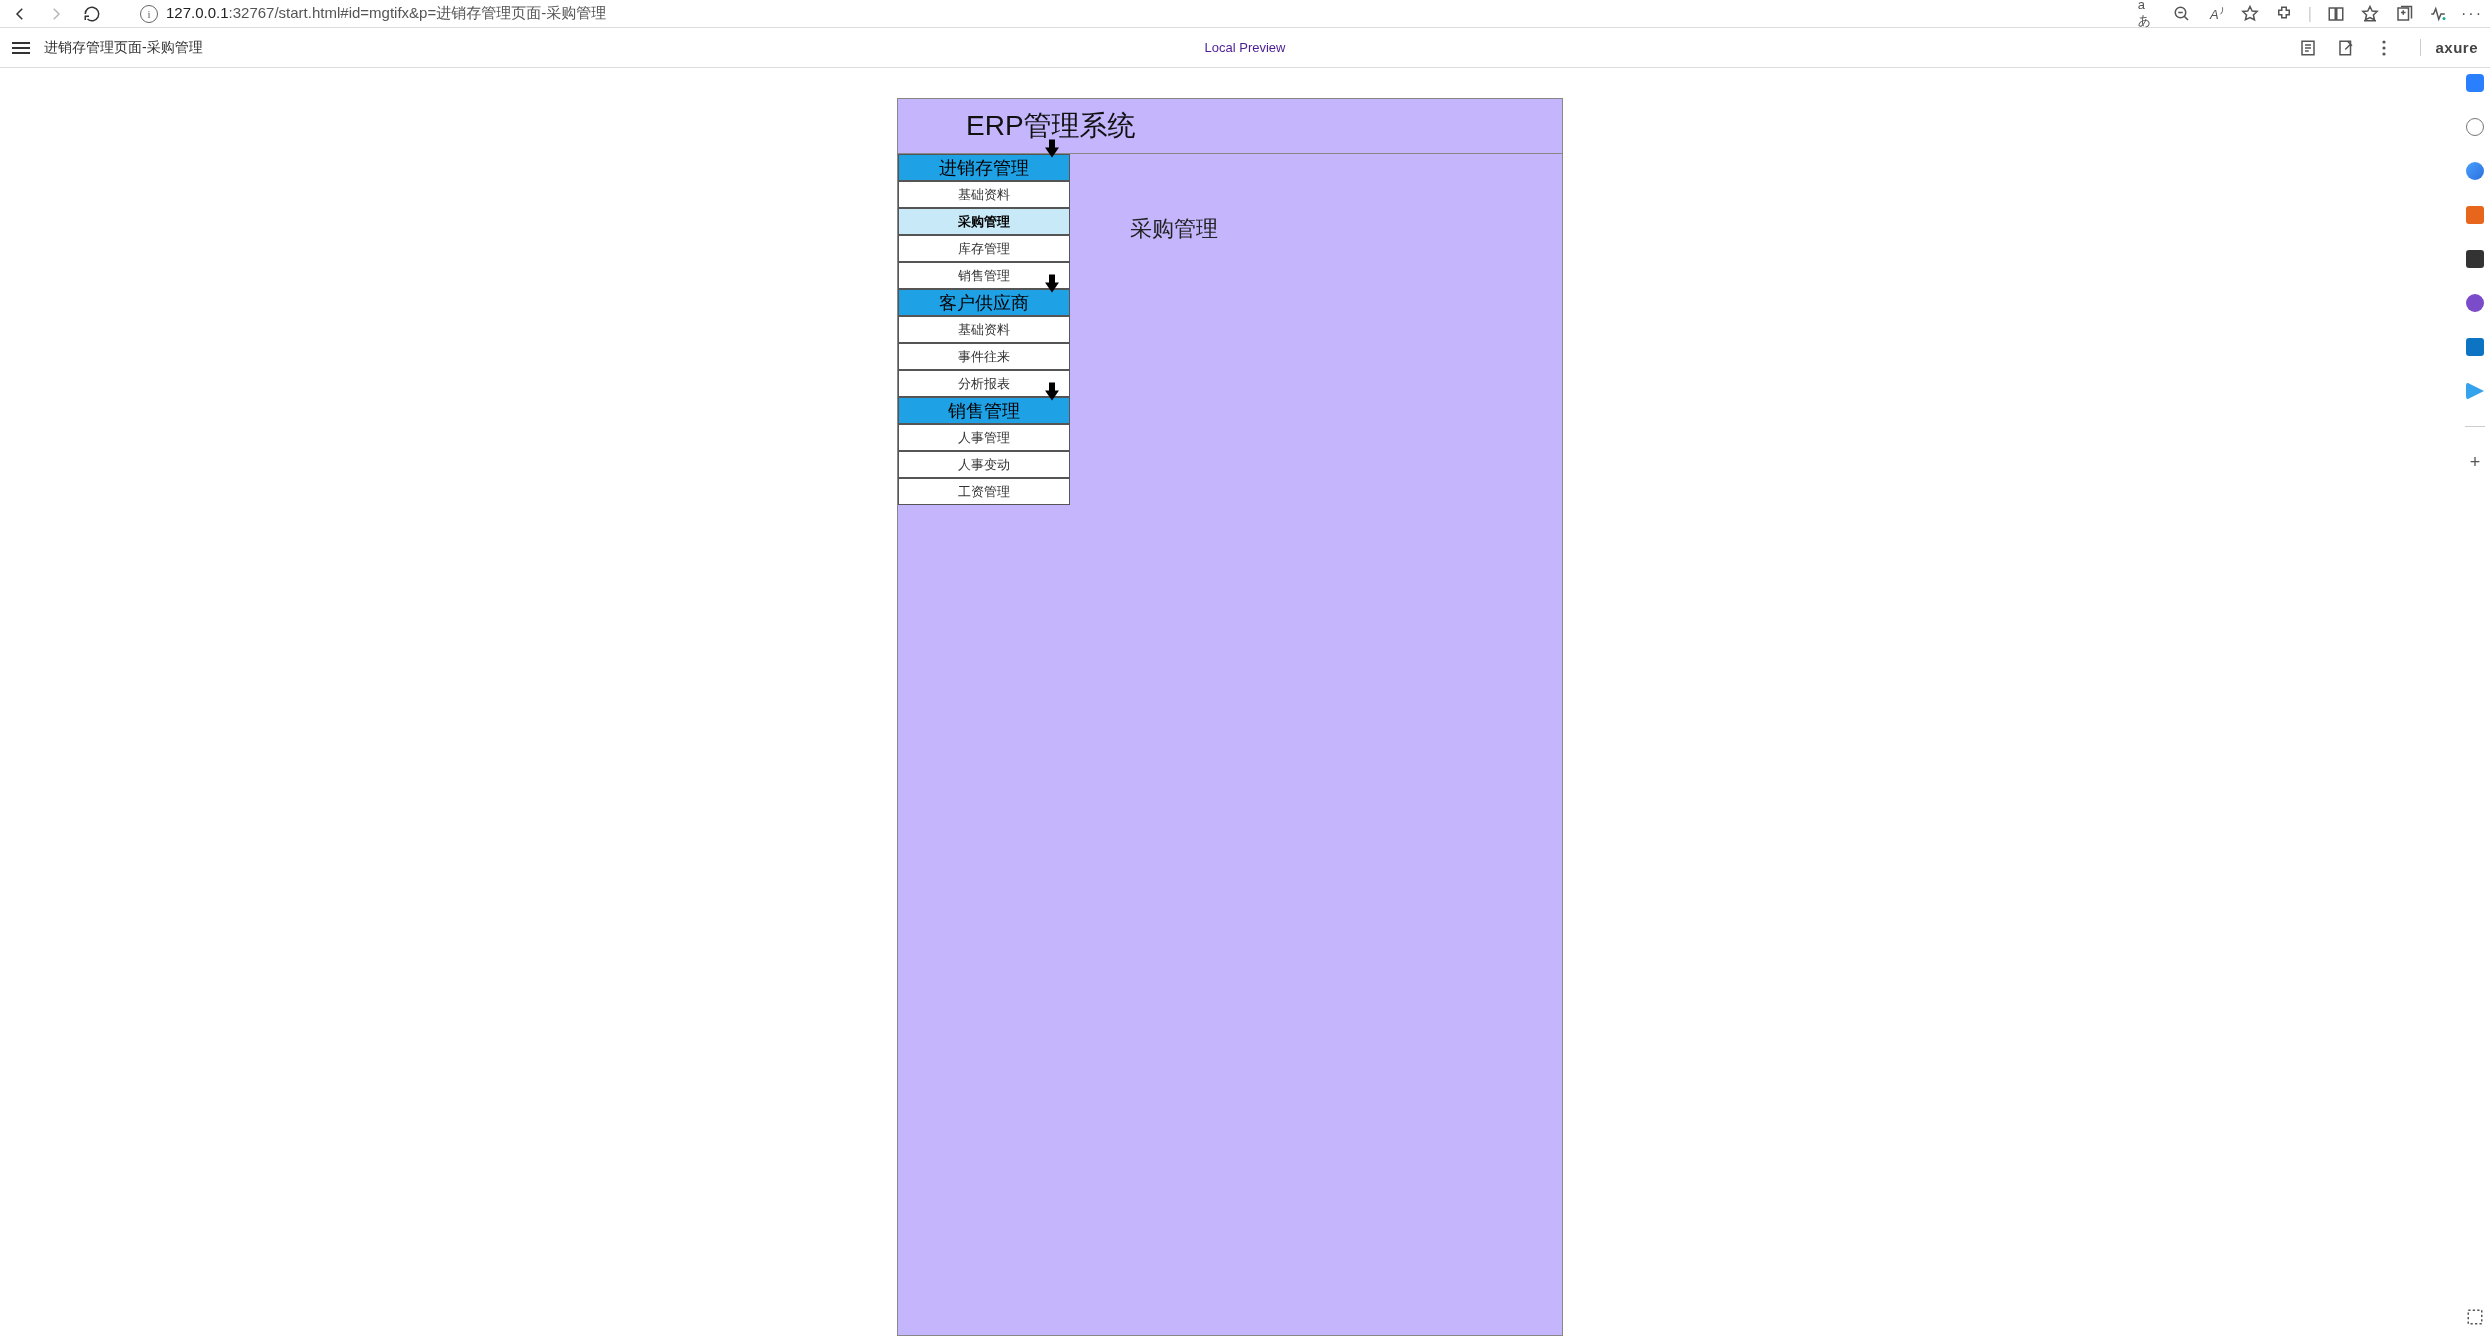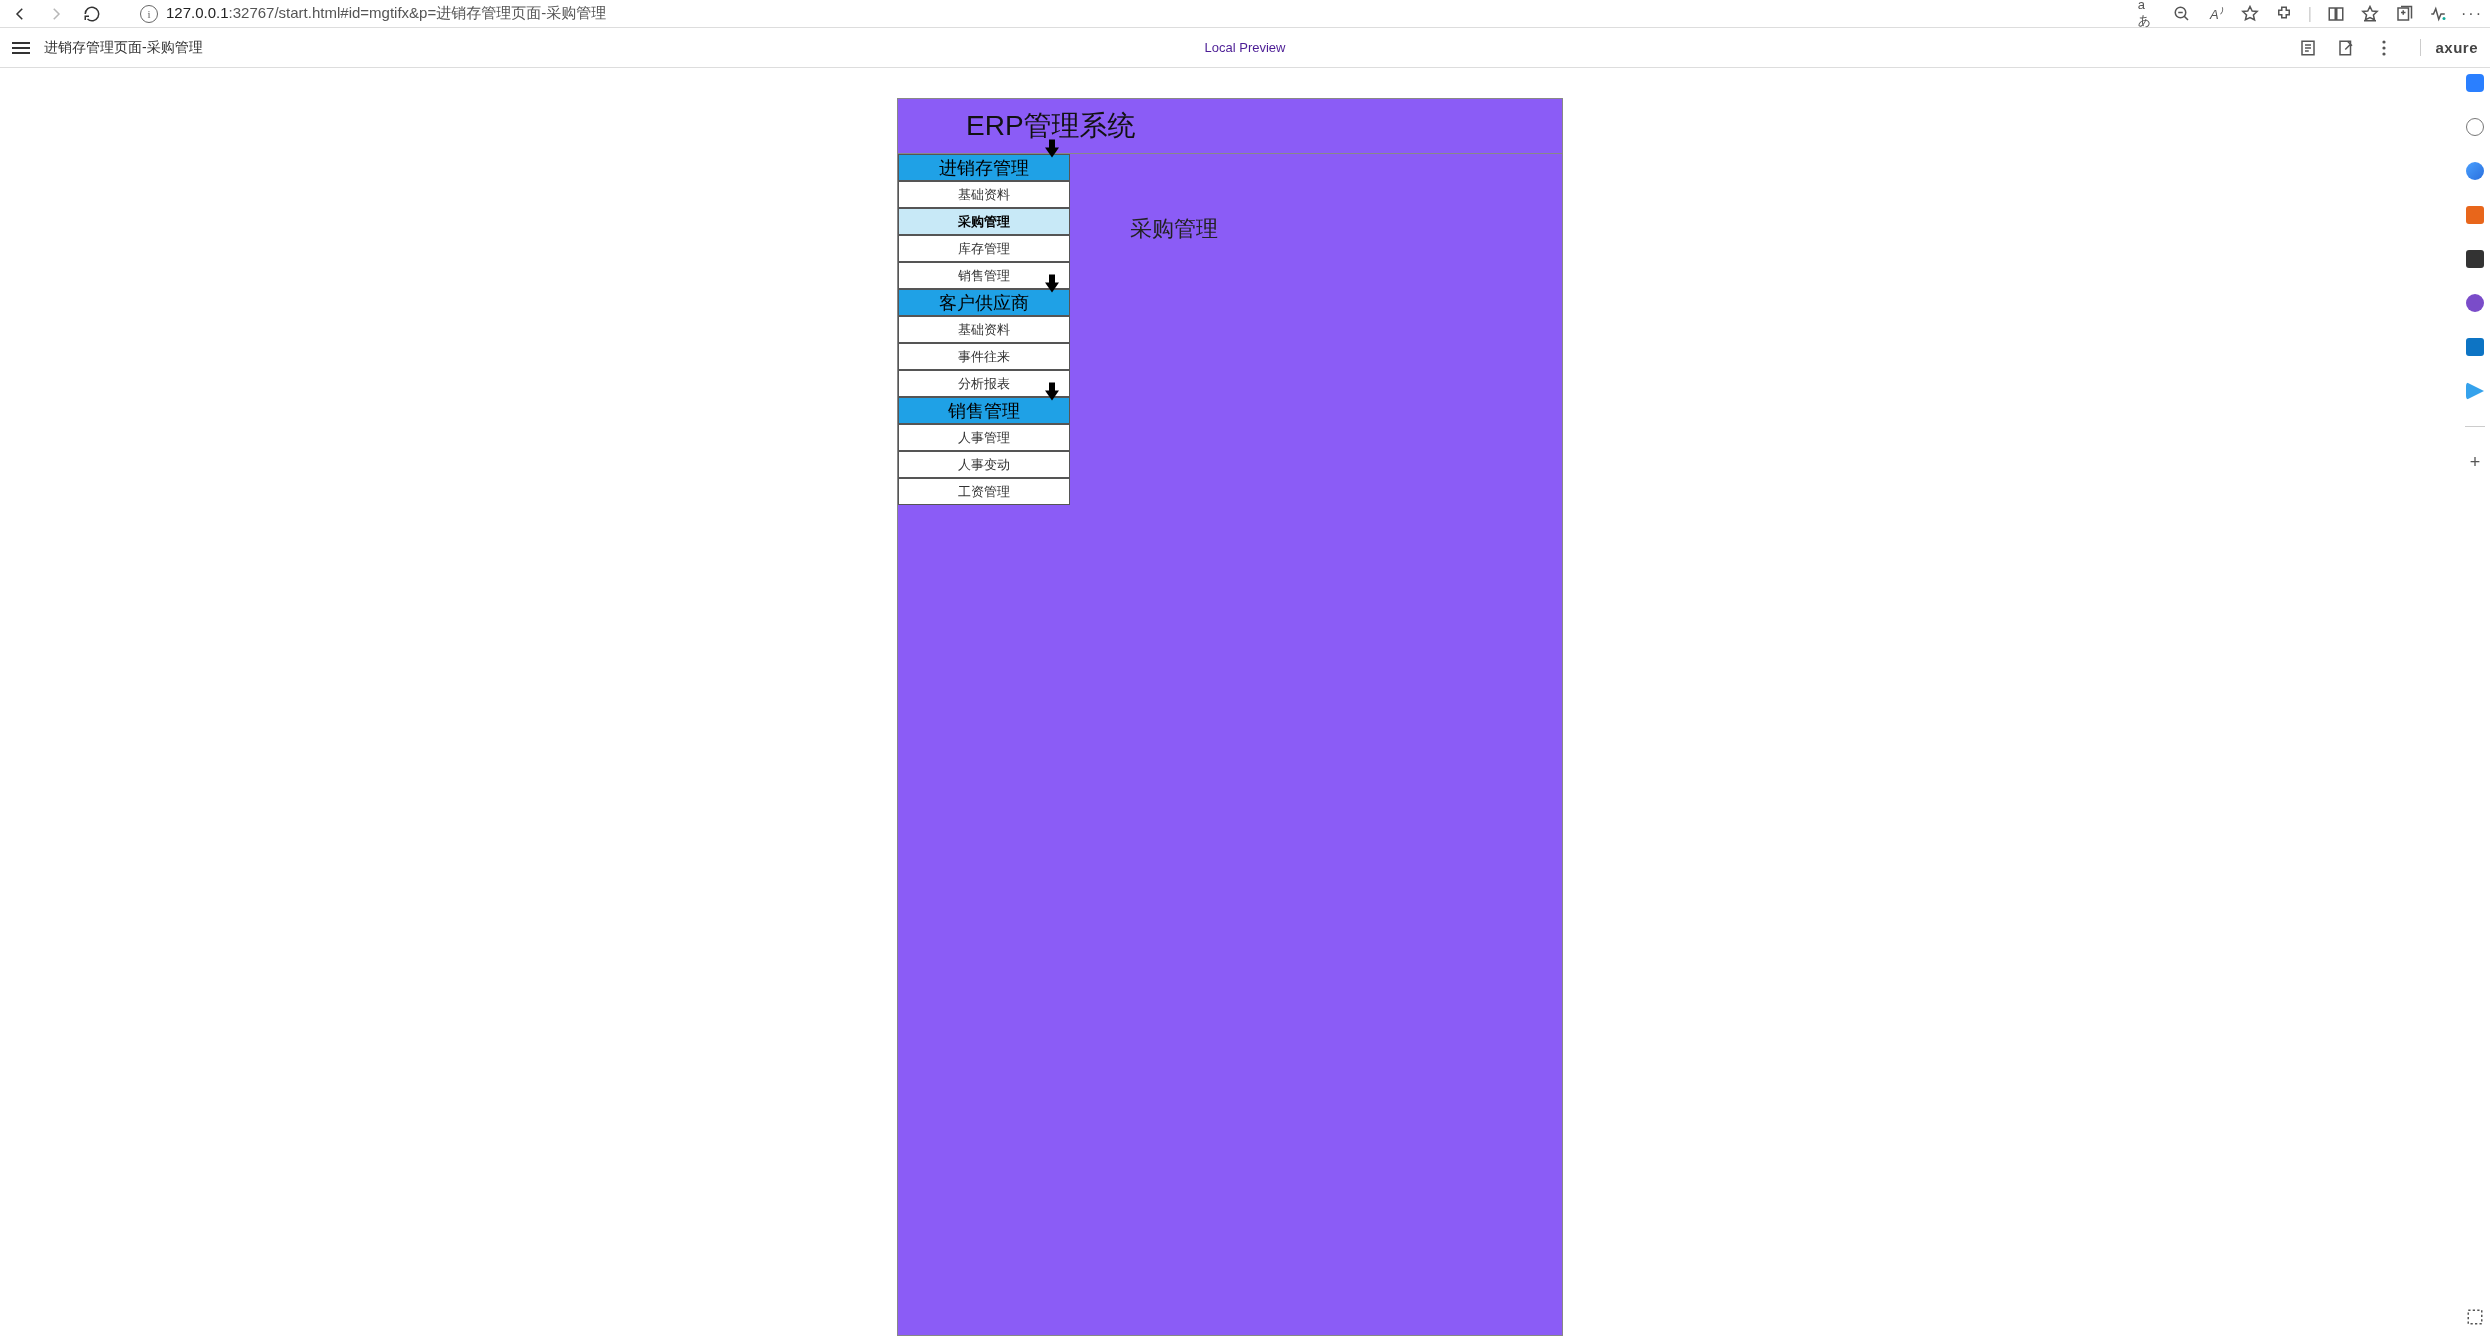--- a/index.html
+++ b/index.html
@@ -86,21 +86,21 @@
     overflow: auto;
     display: flex; justify-content: center;
     padding-top: 30px;
   }
 
   
   .app-frame {
     width: 666px;
     border: 1px solid #888;
     display: flex; flex-direction: column;
-    background: #8b5cf6;
+    background: #c4b5fd;
   }
   .app-header {
     height: 55px;
     border-bottom: 1px solid #888;
     display: flex; align-items: center;
     padding-left: 68px;
     font-size: 28px;
     color: #111;
   }
   .app-body {

